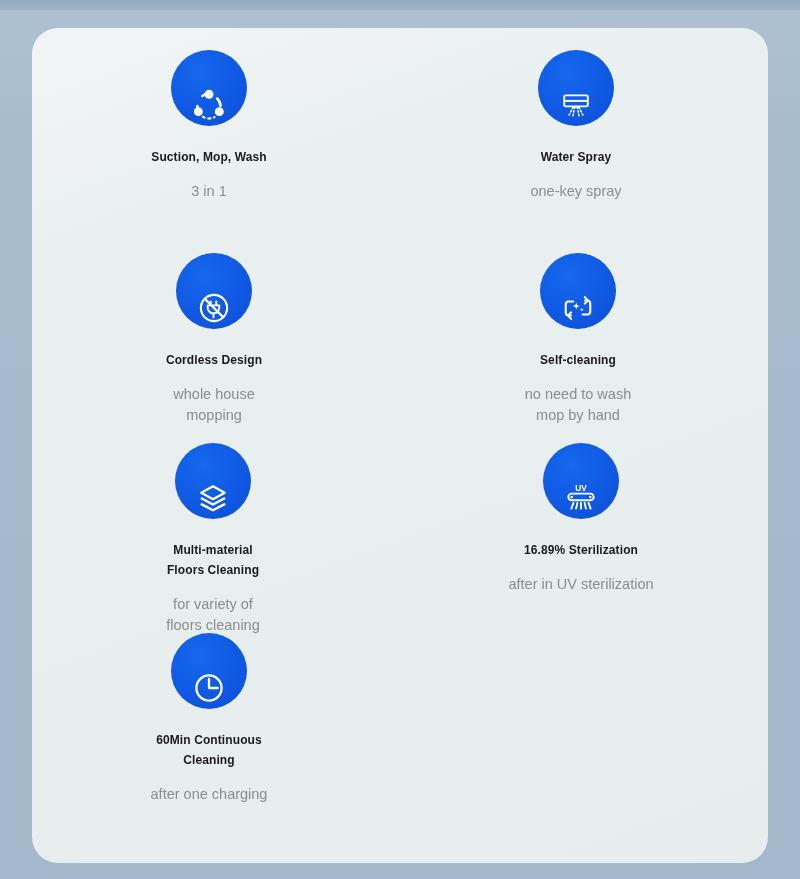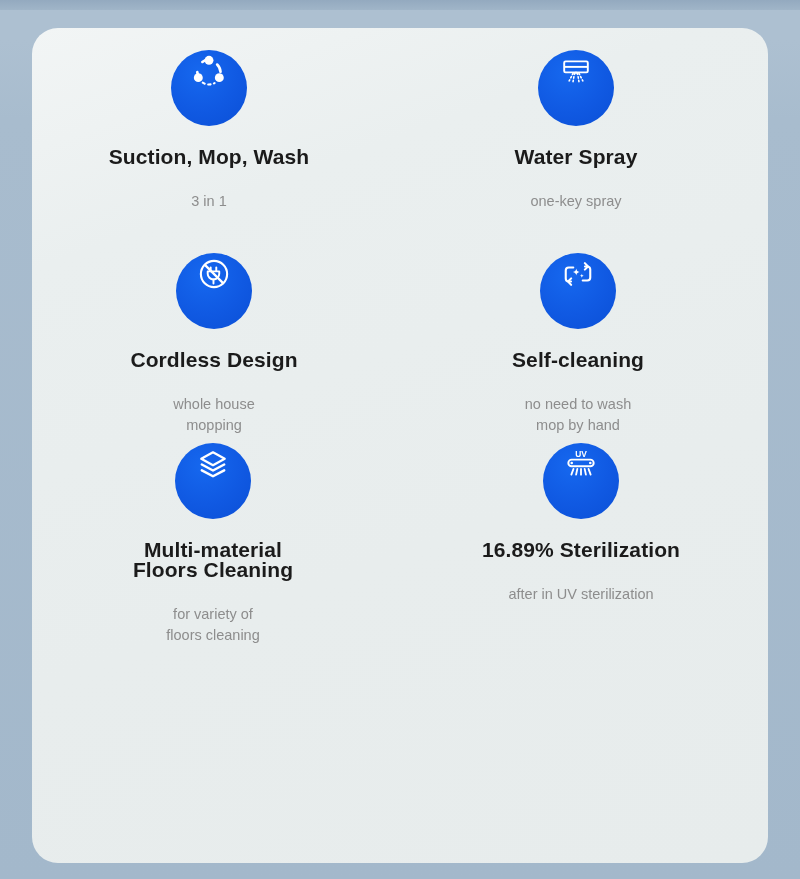--- a/index.html
+++ b/index.html
@@ -58,37 +58,37 @@
   }
   .cell.col-left  { padding-left: 0px; }
   .cell.col-right { padding-left: 0px; }
 
   .icon-circle {
     width: 76px;
     height: 76px;
     border-radius: 50%;
     background: radial-gradient(circle at 38% 30%, #1668ef 0%, #1059e2 55%, #0b4fd6 100%);
     display: flex;
-    align-items: flex-start;
+    align-items: flex-end;
     justify-content: center;
     flex: 0 0 auto;
   }
   .icon-circle svg { display: block; }
 
   .f-title {
     margin-top: 21px;
-    font-size: 21px;
+    font-size: 12px;
     font-weight: bold;
     color: #1b1b1b;
     line-height: 20px;
     letter-spacing: 0.1px;
     white-space: pre-line;
   }
   .f-sub {
-    margin-top: 24px;
+    margin-top: 14px;
     font-size: 14.5px;
     font-weight: normal;
     color: #8d8d8d;
     line-height: 21px;
     white-space: pre-line;
   }
   
   .r1 .f-title { margin-top: 21px; }
   .r1c1 { transform: translateX(-7px); }
   .r1c2 { transform: translateX(-2px); }
@@ -196,17 +196,28 @@
             <path d="M19.8 29.6 18.4 36.2" stroke="#fff" stroke-width="2.1" stroke-linecap="round"></path>
             <path d="M24 29.6v6.6" stroke="#fff" stroke-width="2.1" stroke-linecap="round"></path>
             <path d="M28.2 29.6 29.6 36.2" stroke="#fff" stroke-width="2.1" stroke-linecap="round"></path>
             <path d="M32.6 29.6 35 36.2" stroke="#fff" stroke-width="2.1" stroke-linecap="round"></path>
           </svg>
         </div>
         <div class="f-title">16.89% Sterilization</div>
         <div class="f-sub">after in UV sterilization</div>
       </div>
 
+      <div class="cell col-left r4 r4c1">
+        <div class="icon-circle">
+          <svg width="42" height="42" viewBox="0 0 48 48" fill="none">
+            <circle cx="24" cy="24" r="14.4" stroke="#fff" stroke-width="2.6"></circle>
+            <path d="M24 13.6V24h10" stroke="#fff" stroke-width="2.6" stroke-linecap="round" stroke-linejoin="round"></path>
+          </svg>
+        </div>
+        <div class="f-title">60Min Continuous
+Cleaning</div>
+        <div class="f-sub">after one charging</div>
+      </div>
 
 
     </div>
   </div>
 </div>
 
 </body></html>

